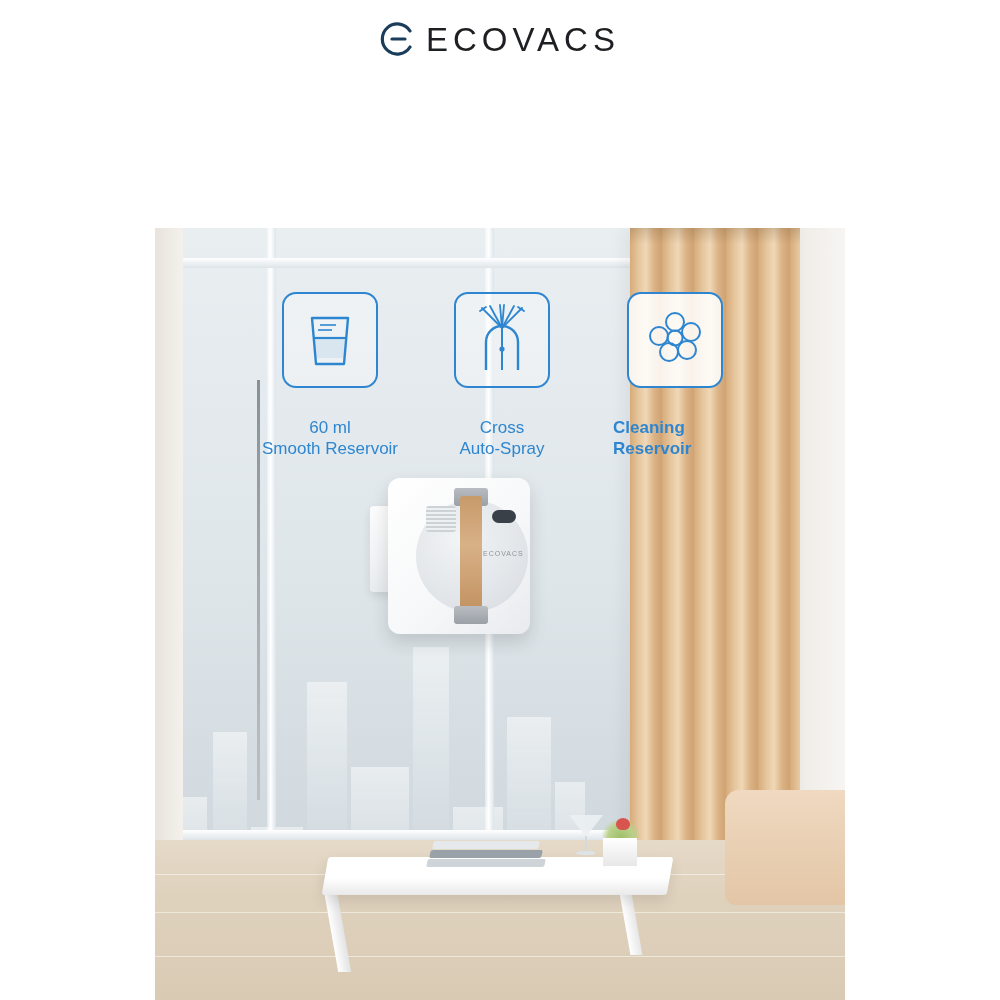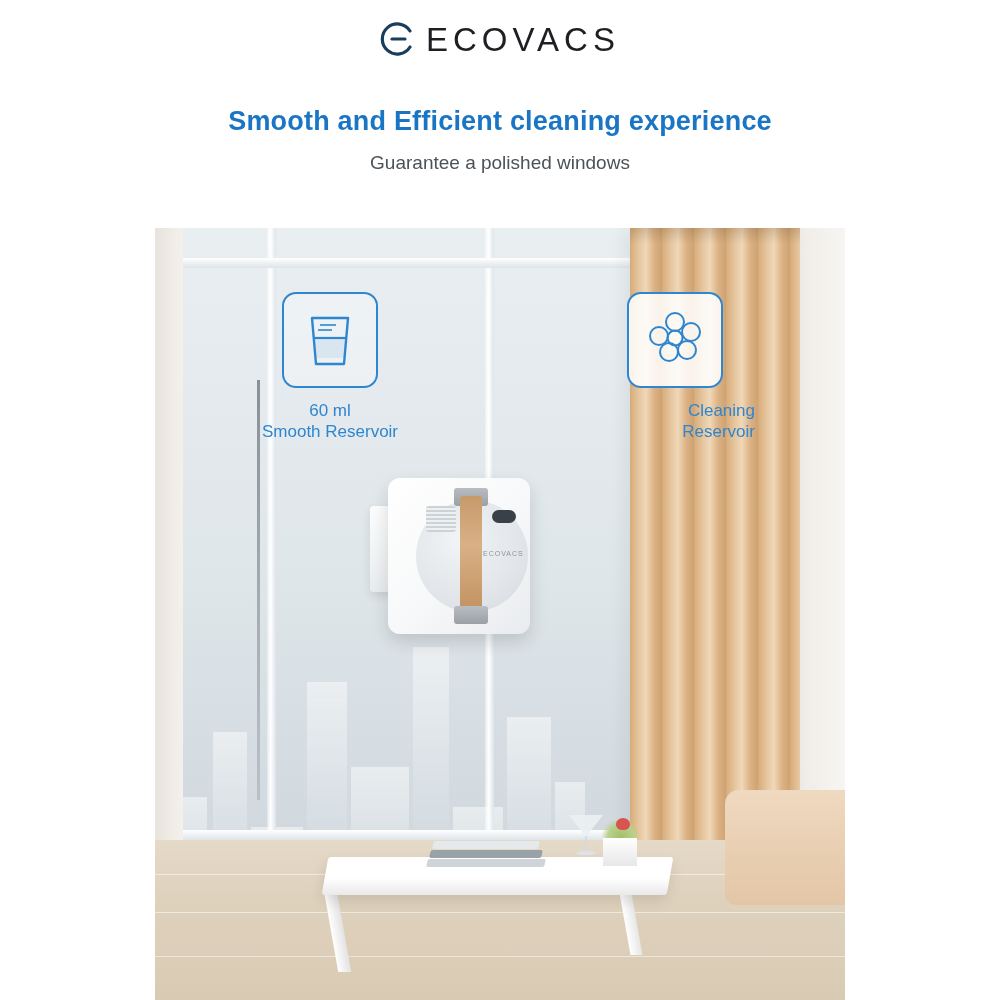--- a/index.html
+++ b/index.html
@@ -404,51 +404,50 @@
     border: 2px solid #2e86d0;
     border-radius: 14px;
     box-sizing: border-box;
     position: relative;
     background: rgba(255,255,255,0.30);
   }
   .feature .box.solid {
     background: rgba(255,255,255,0.86);
   }
   .feature .caption {
-    margin-top: 12px;
+    margin-top: 29px;
     font-size: 17px;
     line-height: 21px;
     color: #2e86d0;
   }
   .f1 { left: 0; }
   .f2 { left: 172px; }
   .f3 { left: 345px; }
 
   .ftr-3-caption {
-    text-align: right;
+    text-align: left;
     padding-left: 18px;
+    font-weight: bold;
   }
 </style>
 </head>
 <body>
 
 <div class="page">
 
   <div class="brand">
     <span class="brand-mark">
       <svg width="34" height="34" viewBox="0 0 34 34">
         <path d="M30 9 A15 15 0 1 0 30 25" fill="none" stroke="#1a3d5c" stroke-width="3.2" stroke-linecap="round"></path>
         <path d="M12 17 H25" fill="none" stroke="#1a3d5c" stroke-width="3.2" stroke-linecap="round"></path>
       </svg>
     </span>
     <span class="brand-name">ECOVACS</span>
   </div>
 
-  <div class="headline">Smooth and Efficient cleaning experience</div>
-  <div class="subhead">Guarantee a polished windows</div>
 
   <div class="photo">
     <div class="sky"></div>
 
     <div class="cityscape">
       <div class="bld" style="left:6px;  width:46px; height:150px;"></div>
       <div class="bld" style="left:58px; width:34px; height:215px;"></div>
       <div class="bld" style="left:96px; width:52px; height:120px;"></div>
       <div class="bld" style="left:152px;width:40px; height:265px;"></div>
       <div class="bld" style="left:196px;width:58px; height:180px;"></div>
@@ -521,20 +520,43 @@
           <path d="M36 31 H52" stroke="#2e86d0" stroke-width="1.6"></path>
           <path d="M30 44 L31 64 H61 L62 44 Z" fill="#2e86d0" opacity="0.10"></path>
         </svg>
       </div>
       <div class="caption">
         <div>60 ml</div>
         <div>Smooth Reservoir</div>
       </div>
     </div>
 
+    <div class="feature f2">
+      <div class="box">
+        <svg width="92" height="92" viewBox="0 0 92 92">
+          <g stroke="#2e86d0" stroke-width="1.8" stroke-linecap="round" fill="none">
+            <path d="M46 34 L26 14"></path>
+              <path d="M46 34 L34 12"></path>
+              <path d="M46 34 L44 11"></path>
+            <path d="M46 34 L66 14"></path>
+              <path d="M46 34 L58 12"></path>
+              <path d="M46 34 L48 11"></path>
+            <path d="M24 17 L30 13"></path>
+              <path d="M68 17 L62 13"></path>
+          </g>
+          <path d="M30 76 V48 a16 16 0 0 1 32 0 V76" fill="none" stroke="#2e86d0" stroke-width="2.4" stroke-linejoin="round"></path>
+          <path d="M46 34 V76" stroke="#2e86d0" stroke-width="2"></path>
+          <circle cx="46" cy="55" r="2.6" fill="#2e86d0"></circle>
+        </svg>
+      </div>
+      <div class="caption">
+        <div>Cross</div>
+        <div>Auto-Spray</div>
+      </div>
+    </div>
 
     <div class="feature f3">
       <div class="box solid">
         <svg width="92" height="92" viewBox="0 0 92 92">
           <g fill="none" stroke="#2e86d0" stroke-width="2">
             <circle cx="46" cy="28" r="9"></circle>
             <circle cx="62" cy="38" r="9"></circle>
             <circle cx="58" cy="56" r="9"></circle>
             <circle cx="40" cy="58" r="9"></circle>
             <circle cx="30" cy="42" r="9"></circle>

